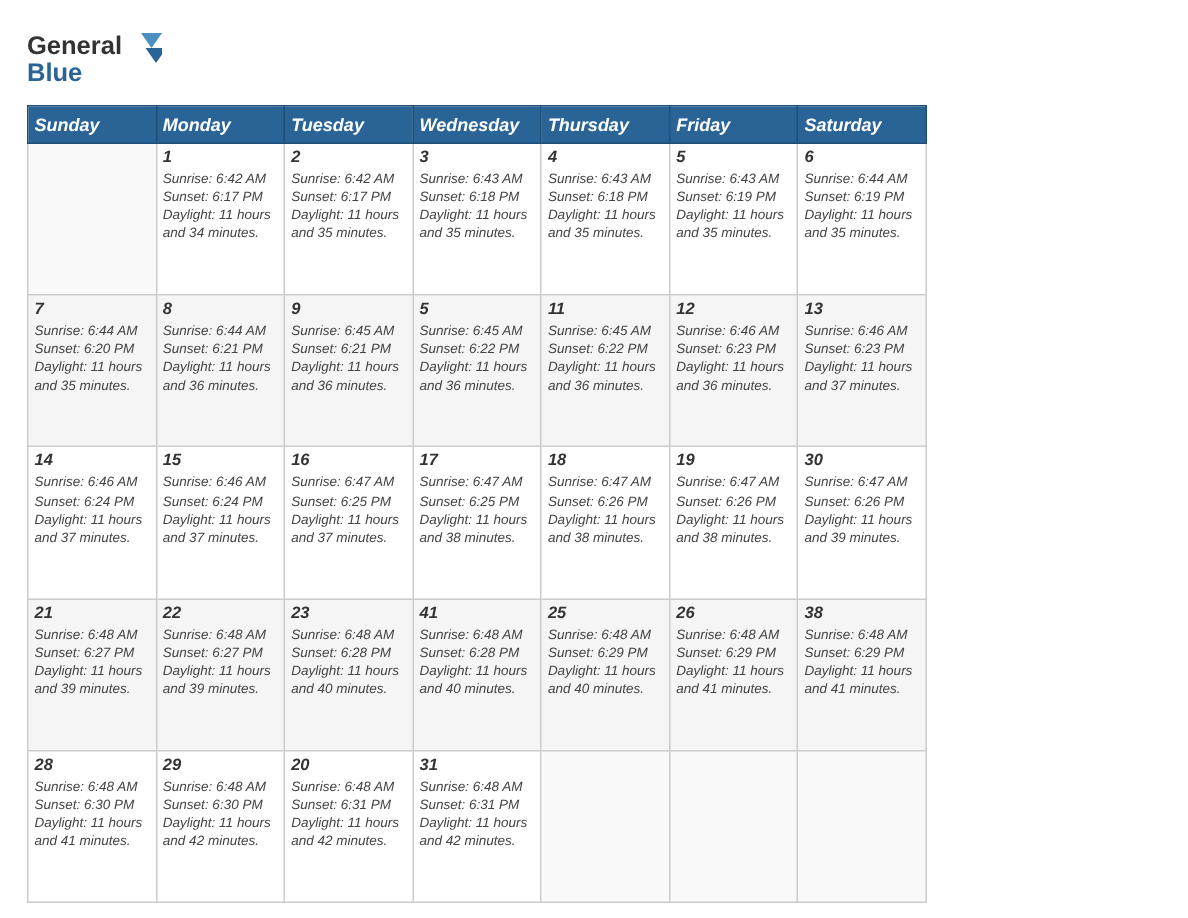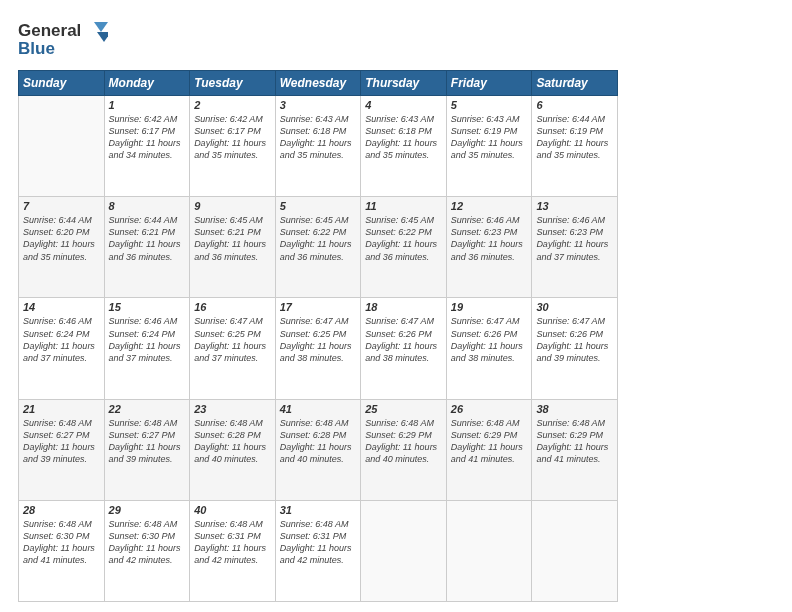--- a/index.html
+++ b/index.html
@@ -239,21 +239,21 @@
         <tr>
           <td>
             <span class="day-num">28</span>
             <div class="day-info">Sunrise: 6:48 AM<br>Sunset: 6:30 PM<br>Daylight: 11 hours<br>and 41 minutes.</div>
           </td>
           <td>
             <span class="day-num">29</span>
             <div class="day-info">Sunrise: 6:48 AM<br>Sunset: 6:30 PM<br>Daylight: 11 hours<br>and 42 minutes.</div>
           </td>
           <td>
-            <span class="day-num">40</span>
+            <span class="day-num">20</span>
             <div class="day-info">Sunrise: 6:48 AM<br>Sunset: 6:31 PM<br>Daylight: 11 hours<br>and 42 minutes.</div>
           </td>
           <td>
             <span class="day-num">31</span>
             <div class="day-info">Sunrise: 6:48 AM<br>Sunset: 6:31 PM<br>Daylight: 11 hours<br>and 42 minutes.</div>
           </td>
           <td class="empty"></td>
           <td class="empty"></td>
           <td class="empty"></td>
         </tr>

